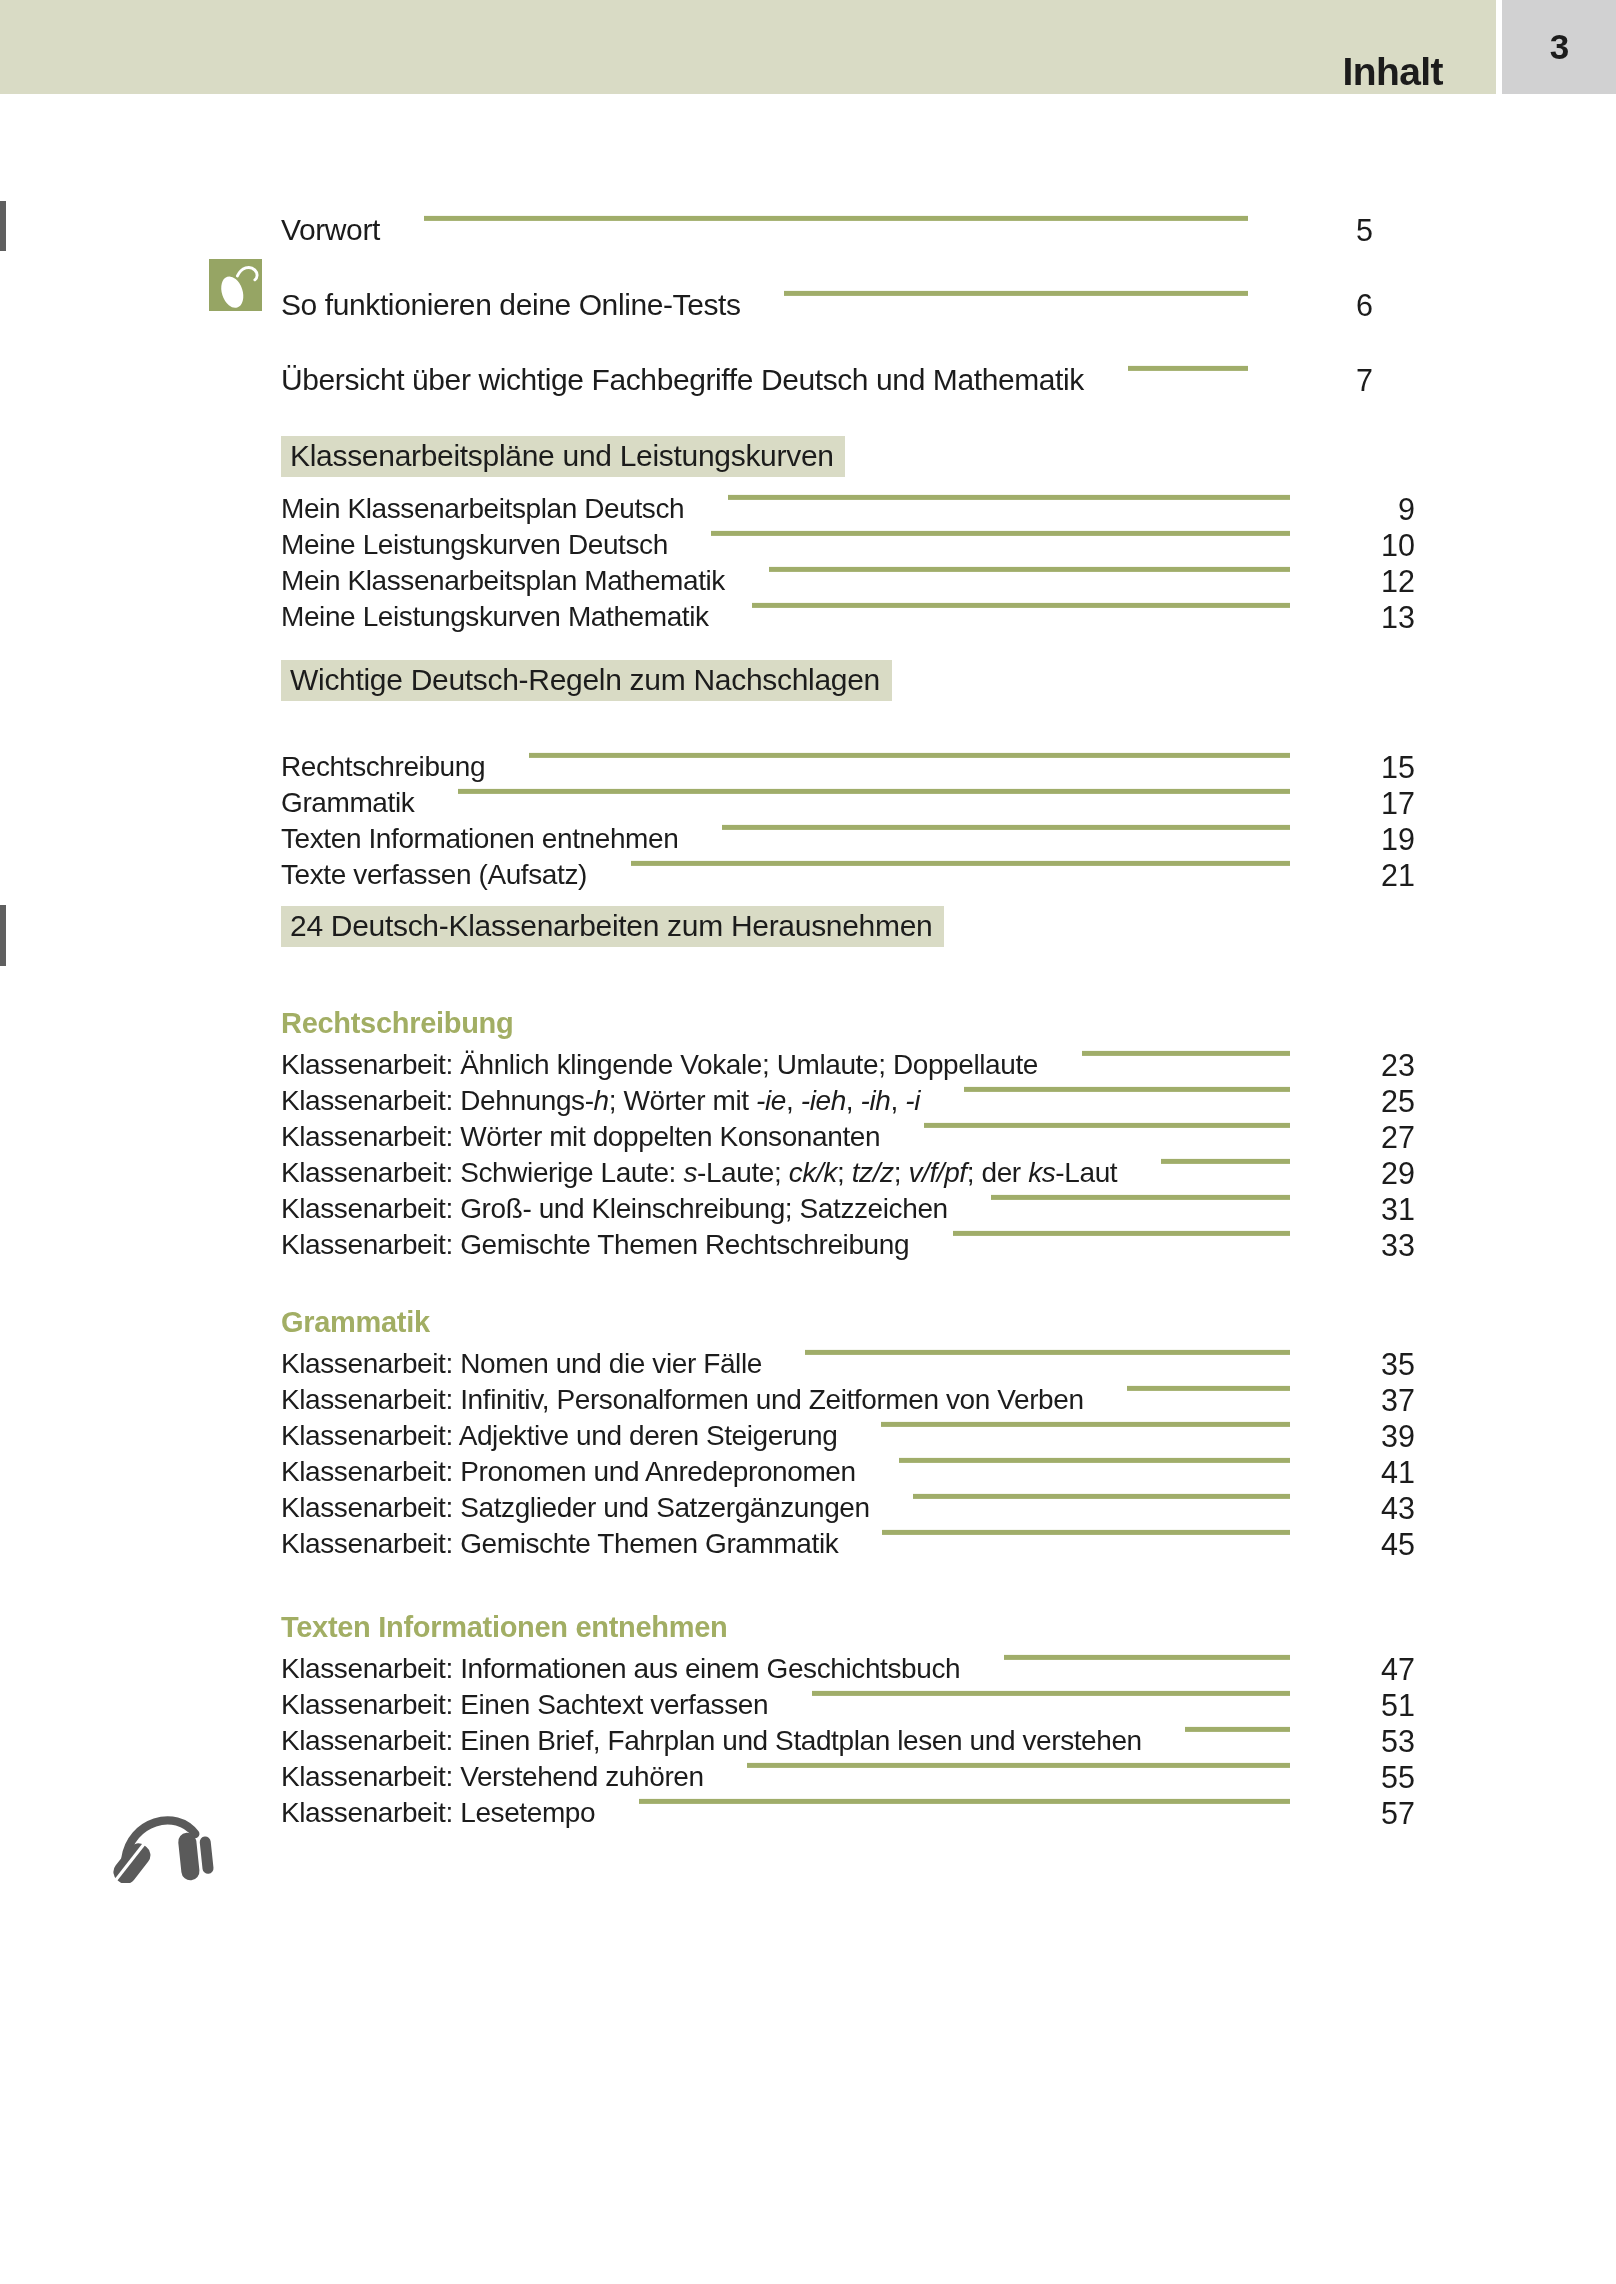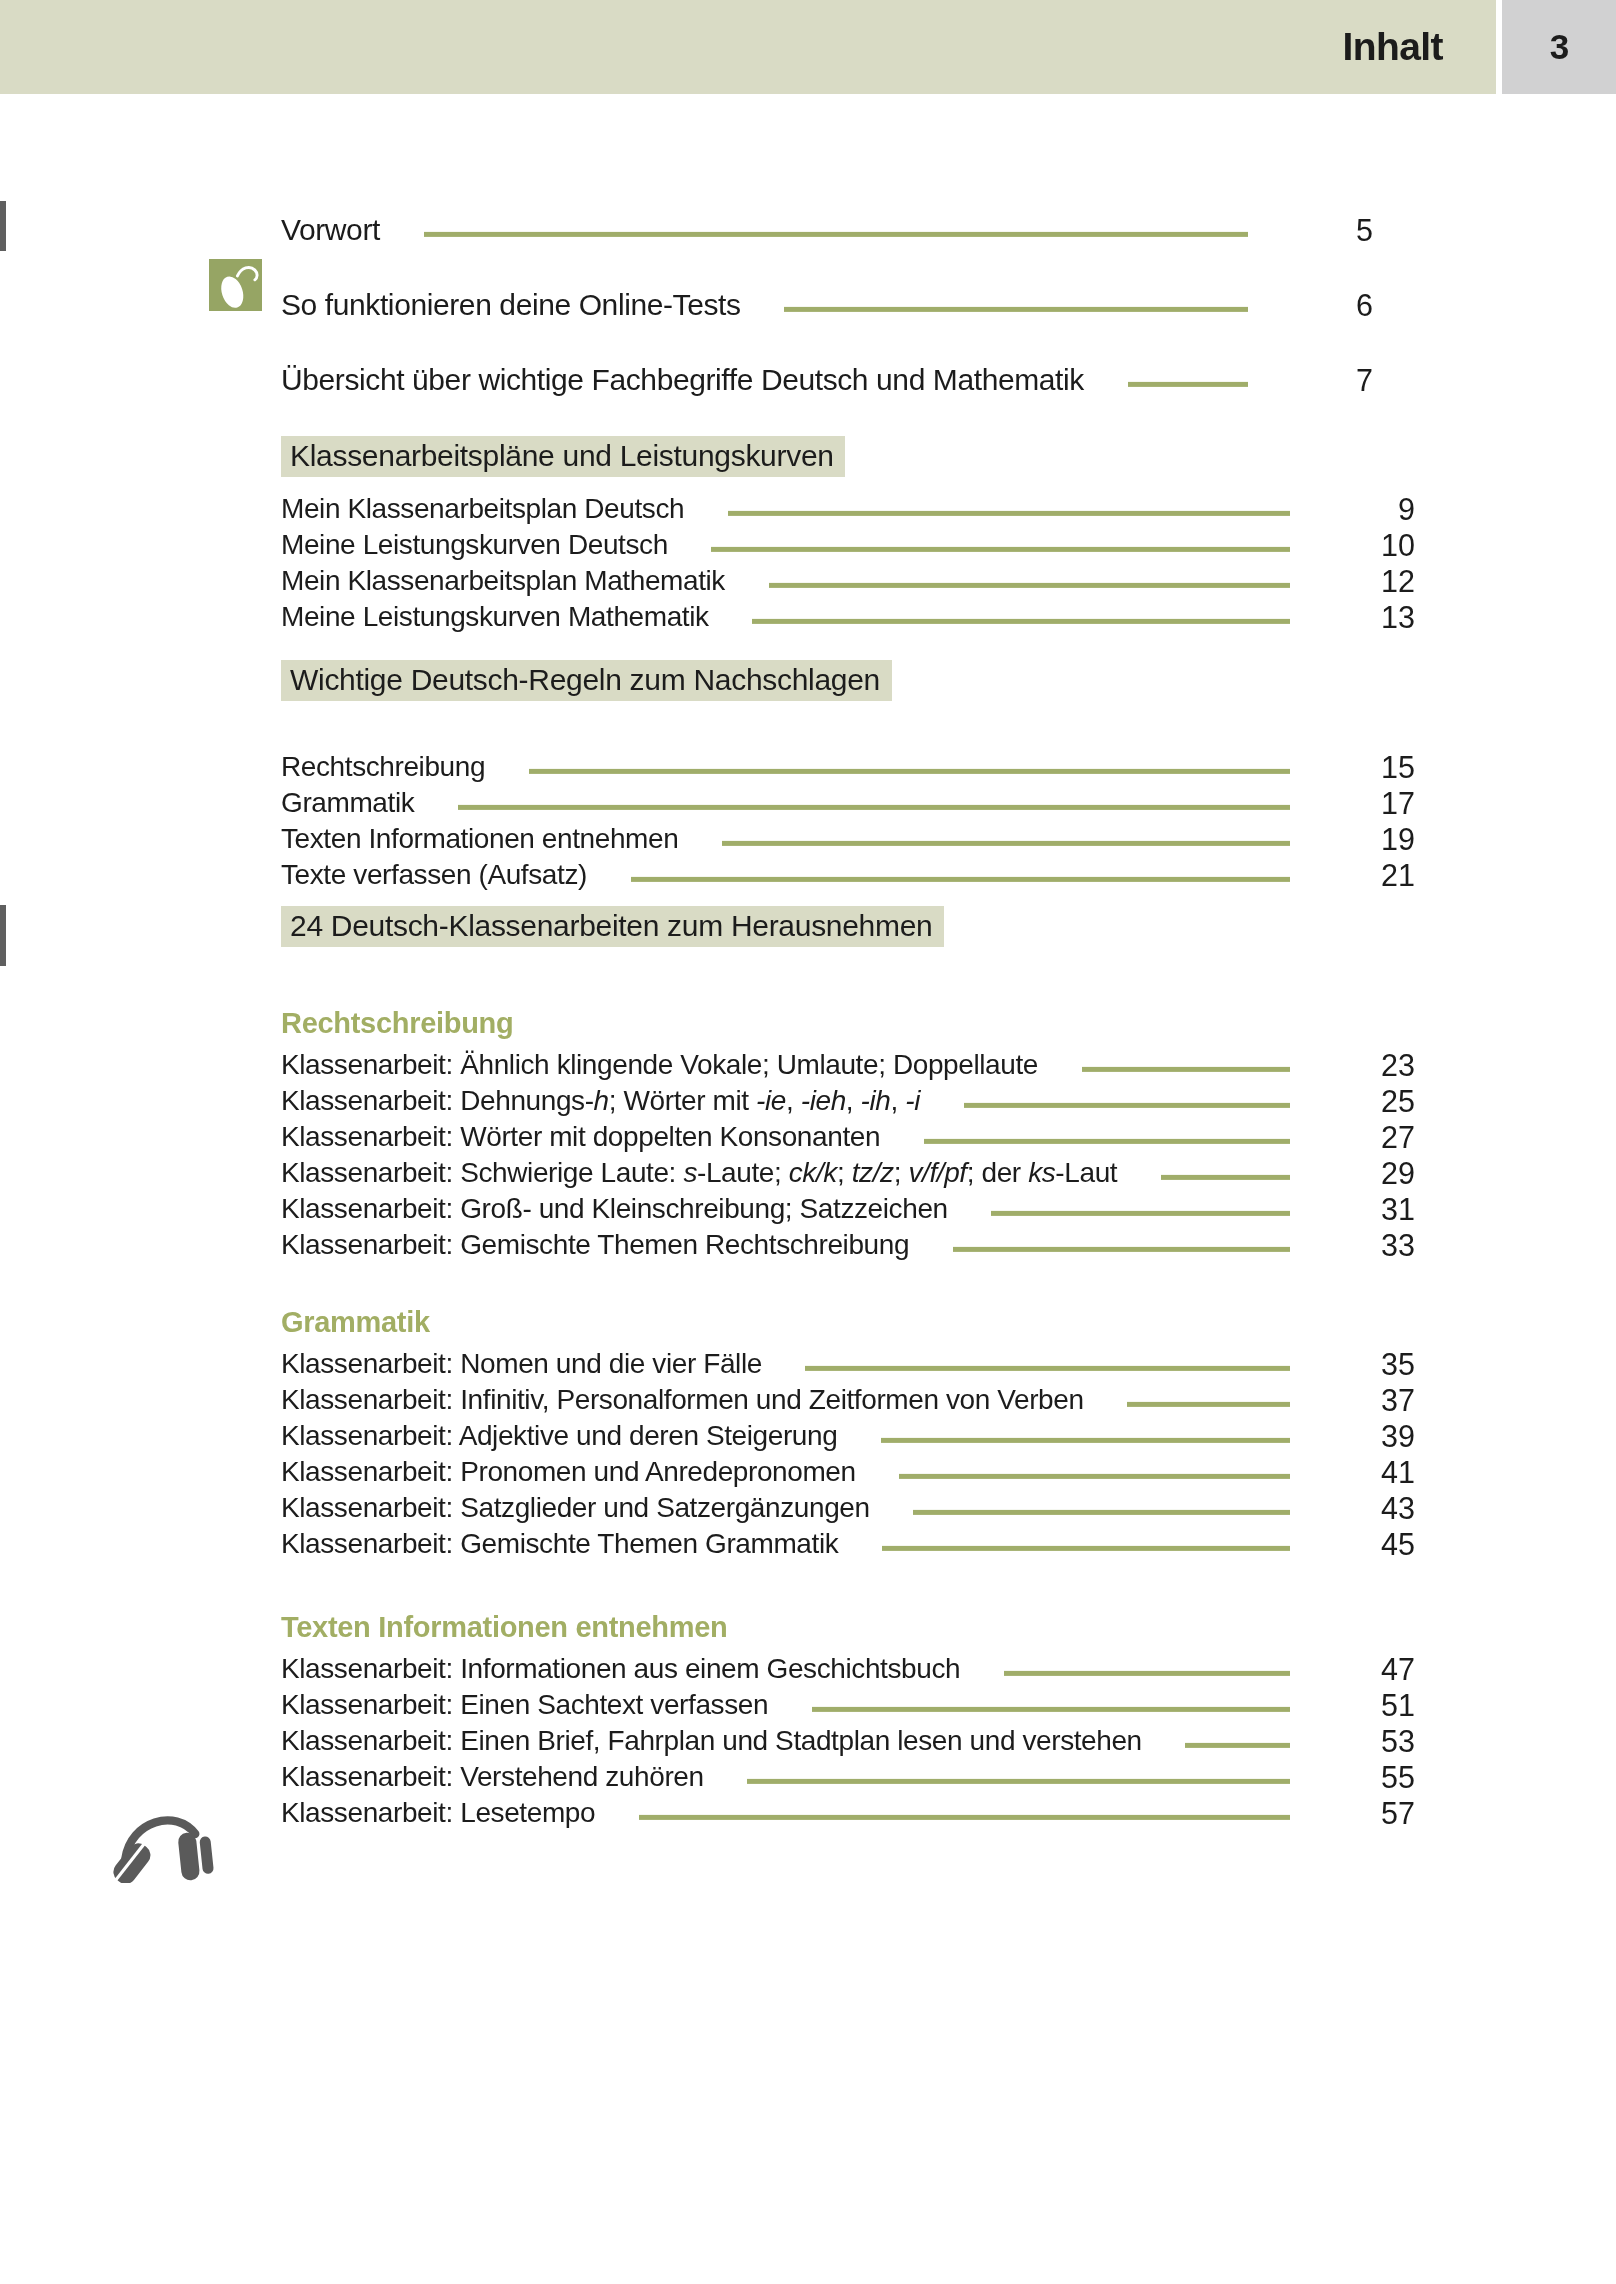--- a/index.html
+++ b/index.html
@@ -4,35 +4,35 @@
 <style>
   html,body{margin:0;padding:0}
   body{
     width:1617px;height:2284px;position:relative;background:#ffffff;
     font-family:"Liberation Sans",sans-serif;color:#1c1c1c;overflow:hidden;
   }
 
   
   .band{
     position:absolute;top:0;left:0;height:94px;width:1496px;background:#d9dbc5;
-    display:flex;align-items:center;justify-content:flex-end;
+    display:flex;align-items:flex-end;justify-content:flex-end;
     padding-right:53px;box-sizing:border-box;
   }
   .band-title{font-size:39px;font-weight:bold;letter-spacing:-0.6px}
   .pagebox{
     position:absolute;top:0;left:1502px;right:0;height:94px;background:#d1d1d2;
     display:flex;align-items:center;justify-content:center;
     font-size:35px;font-weight:bold;
   }
 
   
   .content{position:absolute;left:281px;top:94px;width:1134px}
 
   .toc-row{
-    display:flex;align-items:center;white-space:nowrap;
+    display:flex;align-items:flex-start;white-space:nowrap;
     font-size:28px;letter-spacing:-0.4px;line-height:36px;gap:28px;
   }
   .toc-label{flex:0 1 auto}
   .toc-label em{font-style:italic}
   .toc-leader{
     flex:1 1 auto;min-width:11.7px;height:0;border-bottom:5.2px solid #a0ad6a;
     margin:0 13px 0 15.6px;transform:translateY(3.9px);
   }
   .toc-page{flex:0 0 84px;text-align:right;font-size:30.5px;letter-spacing:0}
 

